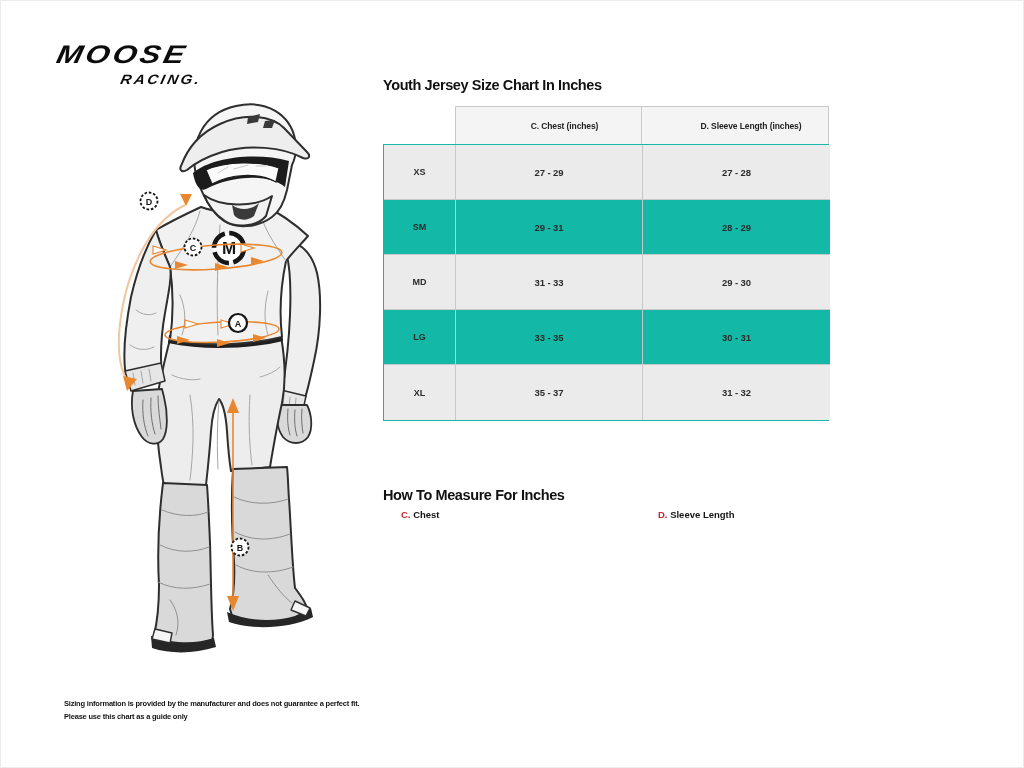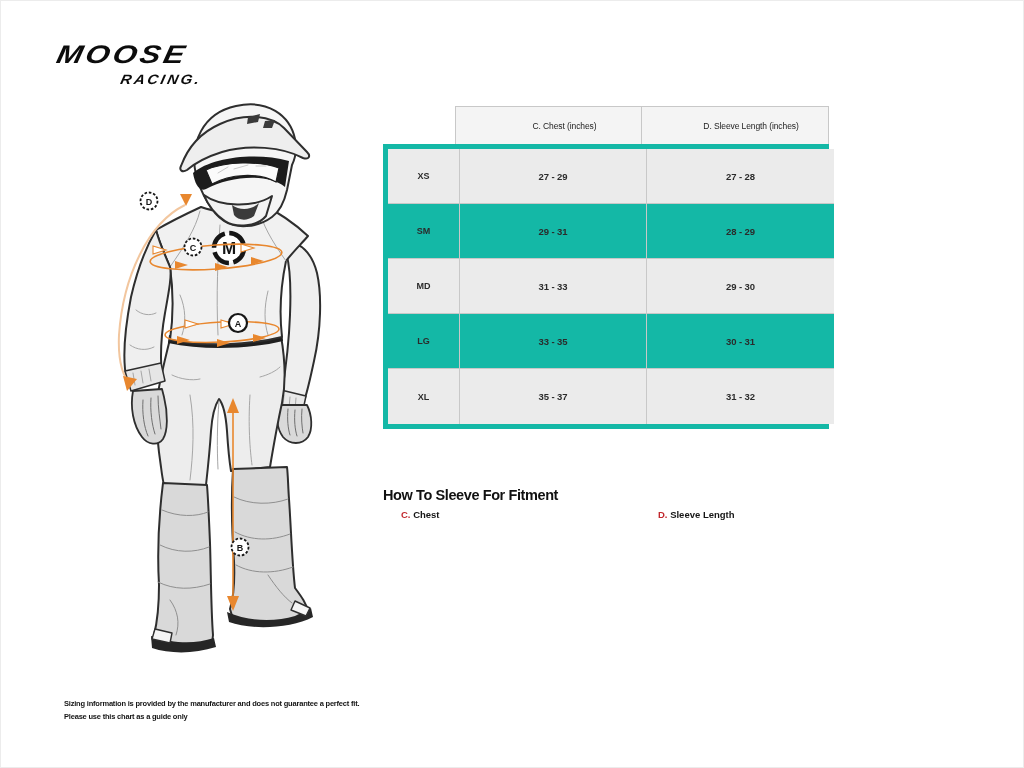--- a/index.html
+++ b/index.html
@@ -26,26 +26,26 @@
     position:absolute; left:383px; top:77px; font-size:14.5px; font-weight:700;
     letter-spacing:-0.4px; color:#111; white-space:nowrap;
   }
 
   
   .size-table { position:absolute; left:383px; top:106px; width:446px; }
   .header-row { display:grid; grid-template-columns:187px 187px; margin-left:72px; }
   .th {
     height:38px; background:#f4f4f4; border:1px solid #c8c8c8; border-bottom:none;
     display:flex; align-items:center; justify-content:center;
-    font-size:8.5px; font-weight:400; letter-spacing:-0.1px; color:#222;padding-left:32px;
+    font-size:8.5px; font-weight:700; letter-spacing:-0.1px; color:#222;padding-left:32px;
   }
   .th + .th { border-left:none; }
   .data-grid {
     display:grid; grid-template-columns:72px 187px 187px;
-    border:5px solid #14b8a6;
+    border:1px solid #14b8a6;
   }
   .cell {
     height:55px; display:flex; align-items:center; justify-content:center;
     font-size:9.5px; font-weight:700; letter-spacing:-0.1px; color:#2b2b2b;
     border-right:1px solid #c8c8c8; border-bottom:1px solid #c8c8c8;
     background:#14b8a6;
   }
   .cell.size { font-size:9px; }
   .cell.lastcol { border-right:none; }
   .row-odd .cell { background:#ebebeb; }
@@ -192,20 +192,21 @@
         <circle cx="138" cy="228" r="9" fill="#ffffff" stroke="#161616" stroke-width="2.2"></circle>
         <text class="badge-letter" x="138" y="231.5">A</text>
       </g>
       <g>
         <circle cx="140" cy="452" r="8.5" fill="#ffffff" stroke="#161616" stroke-width="1.8" stroke-dasharray="2.6 1.8"></circle>
         <text class="badge-letter" x="140" y="455.5">B</text>
       </g>
     </g>
   </svg>
 
+  <div class="chart-title">Youth Jersey Size Chart In Inches</div>
 
   <div class="size-table">
     <div class="header-row">
       <div class="th">C. Chest (inches)</div>
       <div class="th">D. Sleeve Length (inches)</div>
     </div>
     <div class="data-grid">
       <div class="row row-odd" style="display:contents">
         <div class="cell size">XS</div>
         <div class="cell">27 - 29</div>
@@ -227,21 +228,21 @@
         <div class="cell lastcol">30 - 31</div>
       </div>
       <div class="row row-odd row-last" style="display:contents">
         <div class="cell size">XL</div>
         <div class="cell">35 - 37</div>
         <div class="cell lastcol">31 - 32</div>
       </div>
     </div>
   </div>
 
-  <div class="measure-title">How To Sleeve For Fitment</div>
+  <div class="measure-title">How To Measure For Inches</div>
 
   <div class="measure-block c">
     <div class="measure-label">
       <span class="key">C.</span>
       <span>Chest</span>
     </div>
   </div>
 
   <div class="measure-block d">
     <div class="measure-label">

